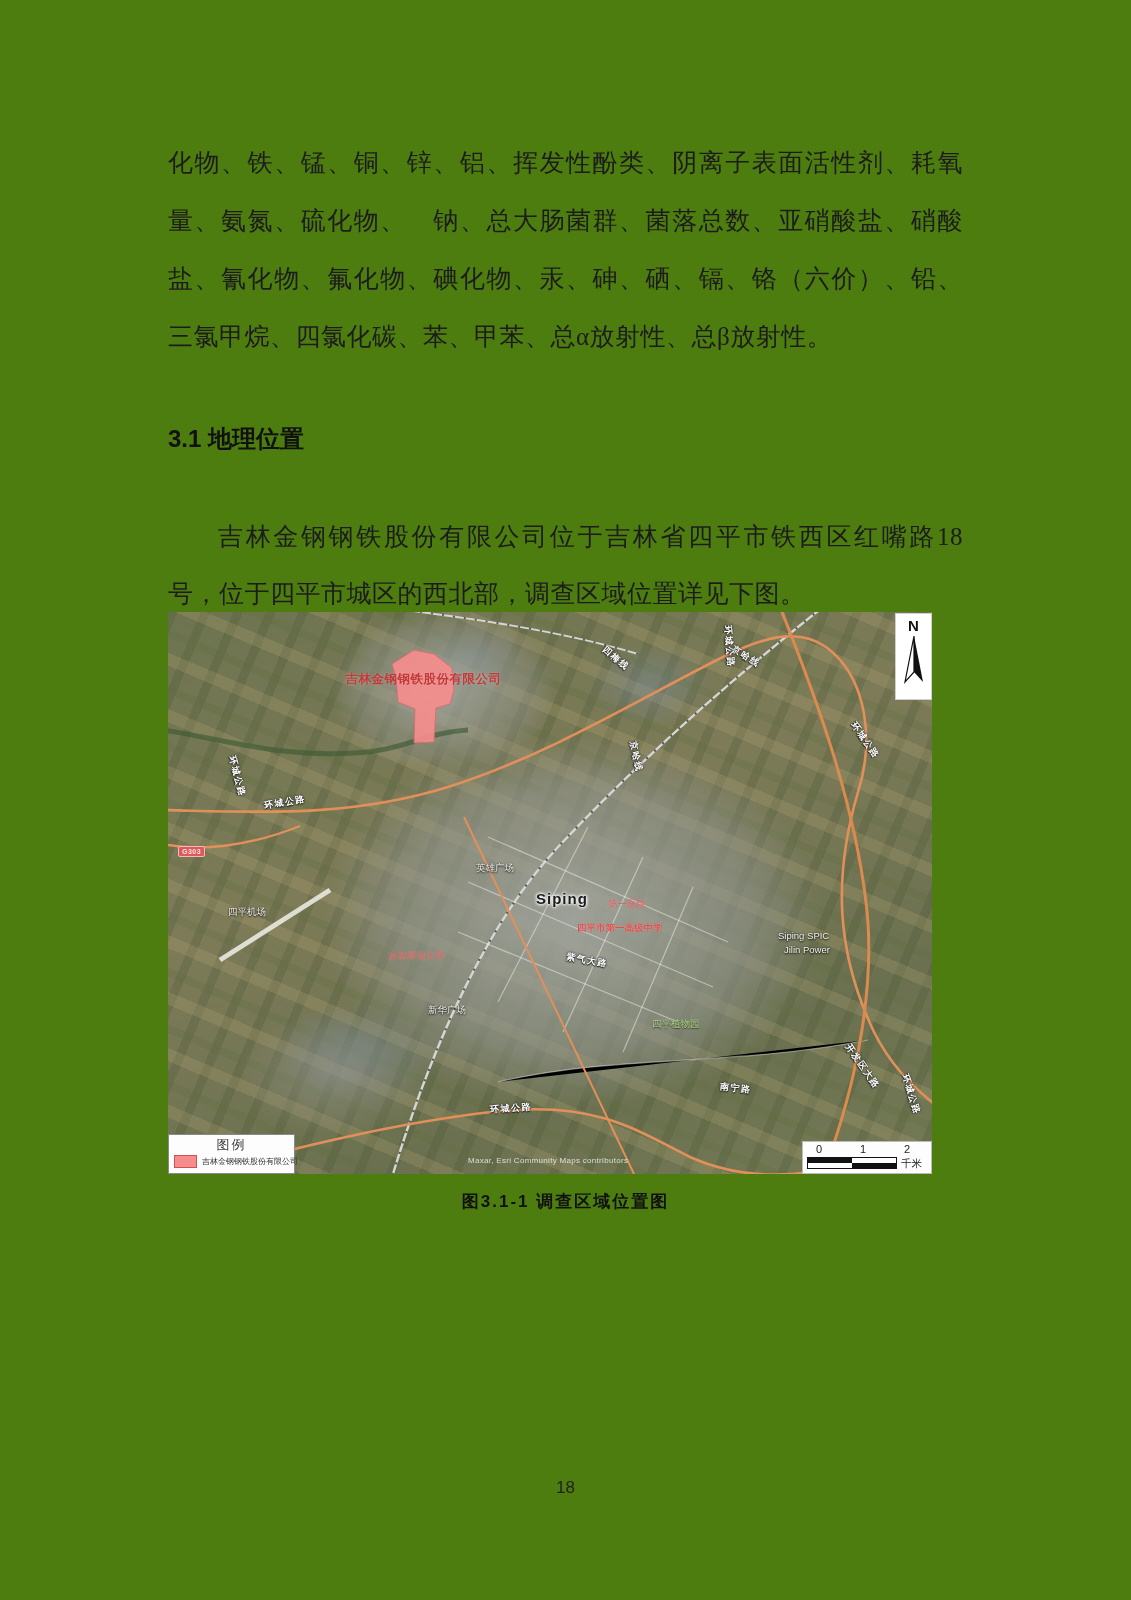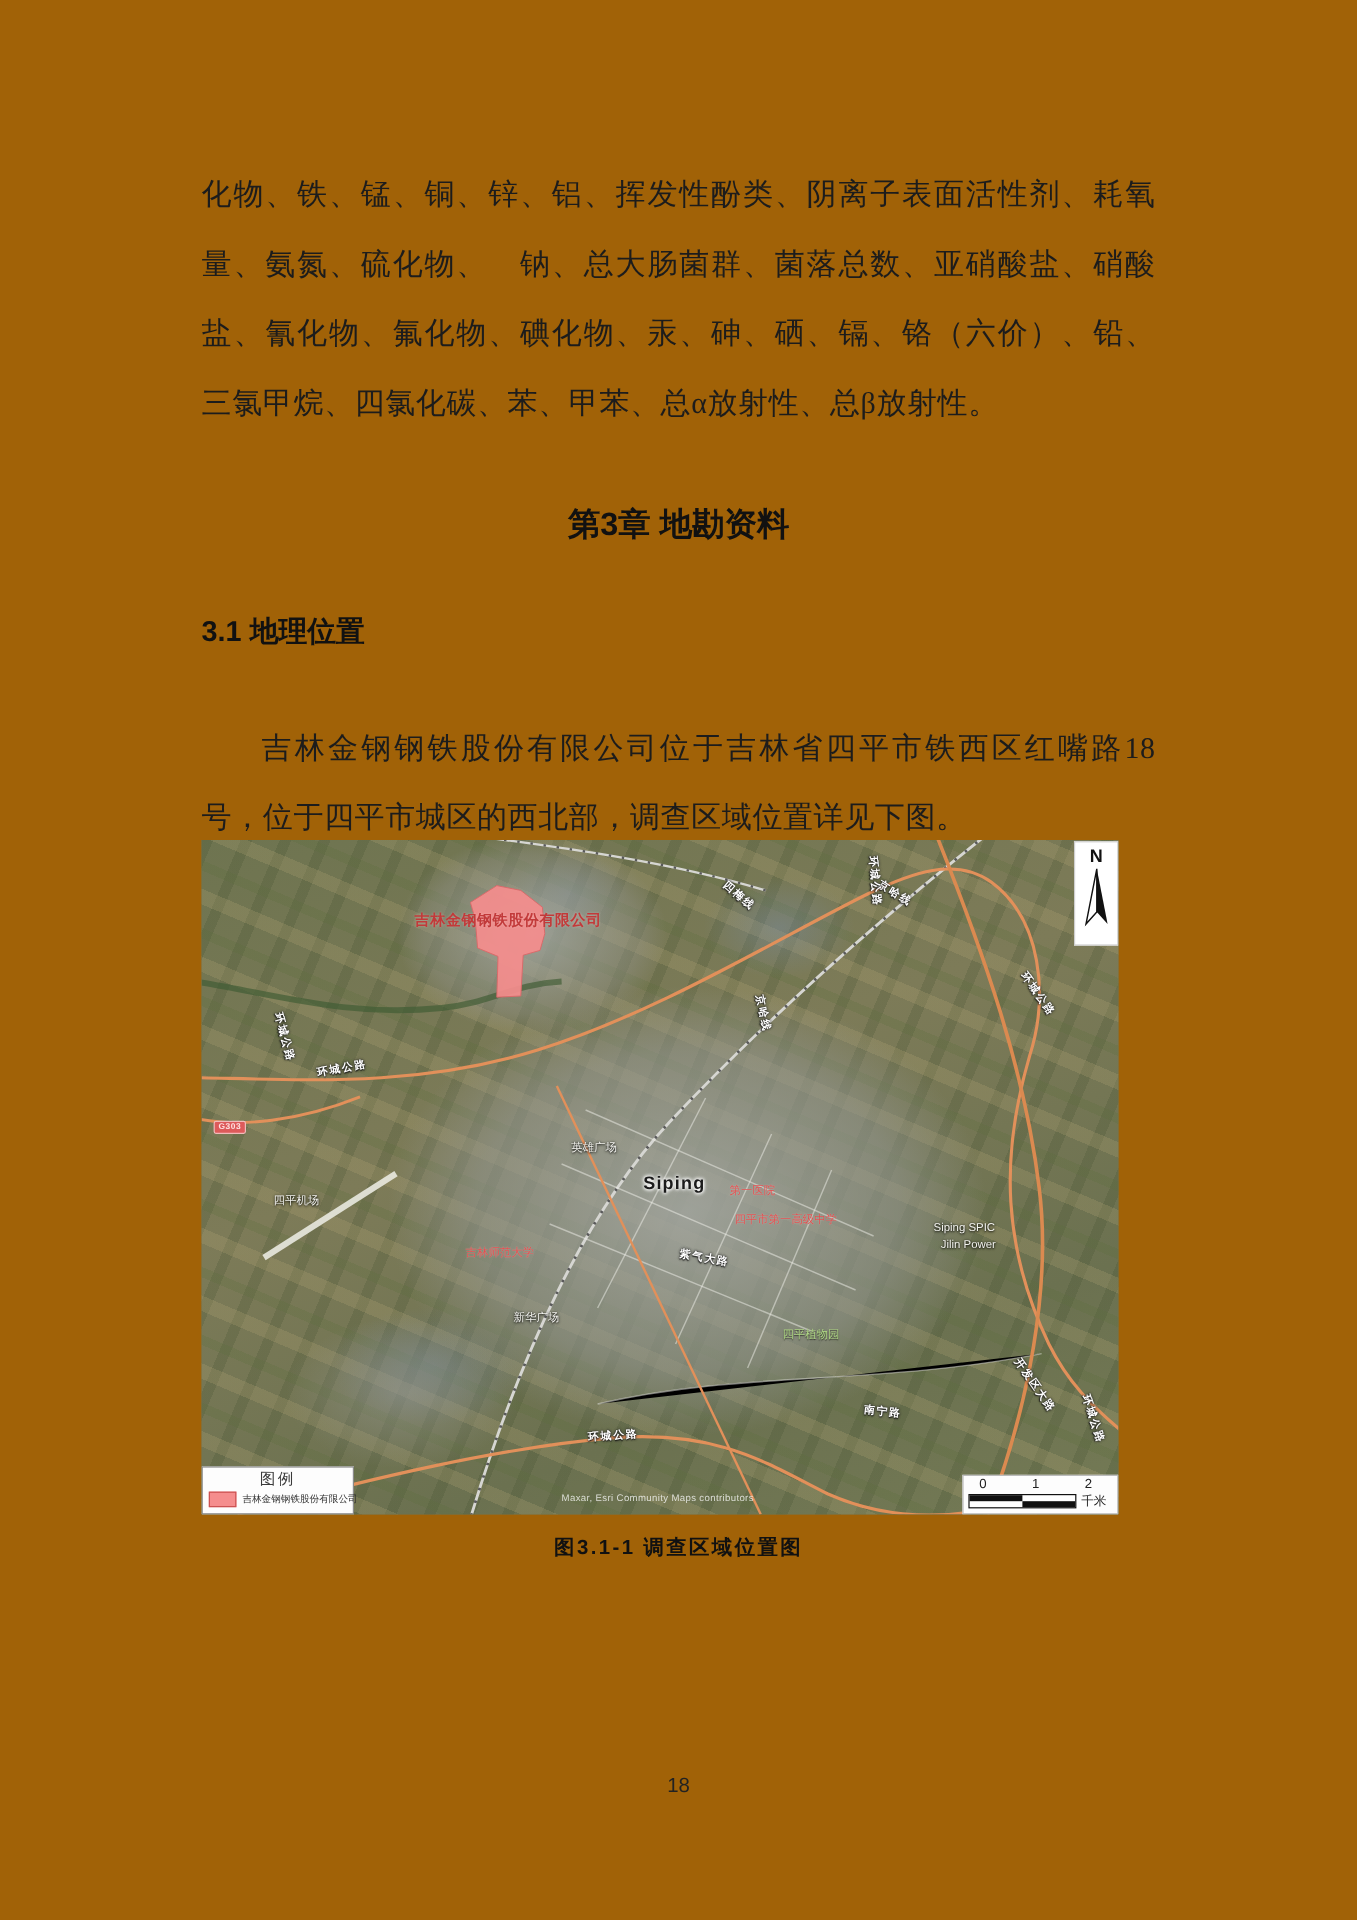--- a/index.html
+++ b/index.html
@@ -1,17 +1,17 @@
 <!DOCTYPE html>
 <html><head>
 <meta charset="utf-8">
 <style>
   html,body{margin:0;padding:0;background:#ffffff;}
   .page{
-    position:relative;width:1131px;height:1600px;background:#a16207;
+    position:relative;width:1131px;height:1600px;background:#4d7c0f;
     box-sizing:border-box;padding:0 168px;overflow:hidden;
     font-family:"Liberation Serif",serif;color:#1c1c1c;
   }
   
   .p1{padding-top:134px;margin:0;}
   .jline{
     font-size:25px;line-height:58px;white-space:nowrap;
     text-align:justify;text-align-last:justify;letter-spacing:0.5px;
   }
   .jline.lastline{text-align-last:left;white-space:normal;}
@@ -113,21 +113,20 @@
 
 <div class="page">
 
   <p class="p1">
     <span class="jline" style="display:block">化物、铁、锰、铜、锌、铝、挥发性酚类、阴离子表面活性剂、耗氧</span>
     <span class="jline" style="display:block">量、氨氮、硫化物、　钠、总大肠菌群、菌落总数、亚硝酸盐、硝酸</span>
     <span class="jline" style="display:block">盐、氰化物、氟化物、碘化物、汞、砷、硒、镉、铬（六价）、铅、</span>
     <span class="jline lastline" style="display:block">三氯甲烷、四氯化碳、苯、甲苯、总α放射性、总β放射性。</span>
   </p>
 
-  <h1 class="chapter">第3章  地勘资料</h1>
 
   <h2 class="section">3.1 地理位置</h2>
 
   <p class="p2">
     <span class="jline indent" style="display:block">吉林金钢钢铁股份有限公司位于吉林省四平市铁西区红嘴路18</span>
     <span class="jline lastline" style="display:block">号，位于四平市城区的西北部，调查区域位置详见下图。</span>
   </p>
 
   <figure class="mapfig">
     <div class="map">
@@ -176,21 +175,21 @@
           <div class="mlabel road" style="left: 452px; top: 138px; transform: rotate(78deg);">京哈线</div>
           <div class="mlabel road" style="left: 676px; top: 122px; transform: rotate(55deg);">环城公路</div>
           <div class="mlabel road" style="left: 398px; top: 342px; transform: rotate(10deg);">紫气大路</div>
           <div class="mlabel road" style="left: 552px; top: 470px; transform: rotate(6deg);">南宁路</div>
           <div class="mlabel road" style="left: 668px; top: 448px; transform: rotate(55deg);">开发区大路</div>
           <div class="mlabel road" style="left: 322px; top: 490px; transform: rotate(-4deg);">环城公路</div>
           <div class="mlabel road" style="left: 722px; top: 476px; transform: rotate(72deg);">环城公路</div>
           <div class="mlabel place" style="left: 308px; top: 250px;">英雄广场</div>
           <div class="mlabel place" style="left: 60px; top: 294px;">四平机场</div>
           <div class="mlabel poi-red" style="left: 440px; top: 286px;">第一医院</div>
-          <div class="mlabel poi-red" style="left: 444px; top: 310px;">四平市第一高级中学</div>
+          <div class="mlabel poi-red" style="left: 409px; top: 310px; font-weight: bold;">四平市第一高级中学</div>
           <div class="mlabel poi-red" style="left: 220px; top: 338px;">吉林师范大学</div>
           <div class="mlabel place" style="left: 260px; top: 392px;">新华广场</div>
           <div class="mlabel poi-green" style="left: 484px; top: 406px;">四平植物园</div>
           <div class="mlabel place" style="left: 610px; top: 318px;">Siping SPIC</div>
           <div class="mlabel place" style="left: 616px; top: 332px;">Jilin Power</div>
         </div>
 
       <div class="site-label">吉林金钢钢铁股份有限公司</div>
       <div class="city-label">Siping</div>
       <div class="shield">G303</div>

